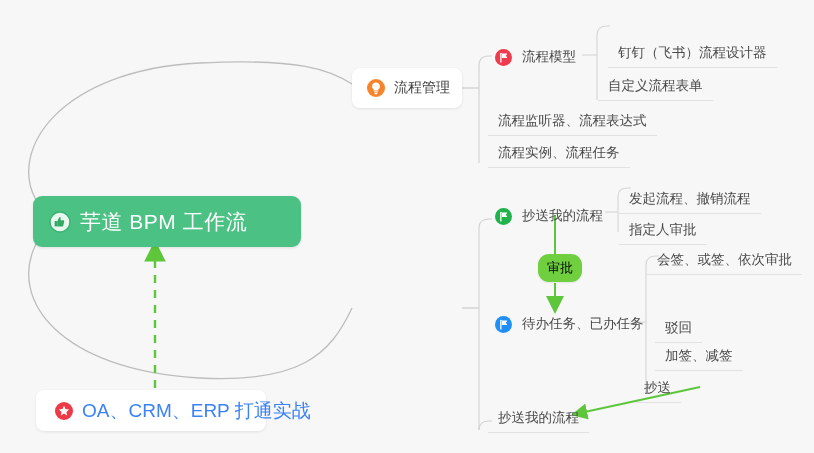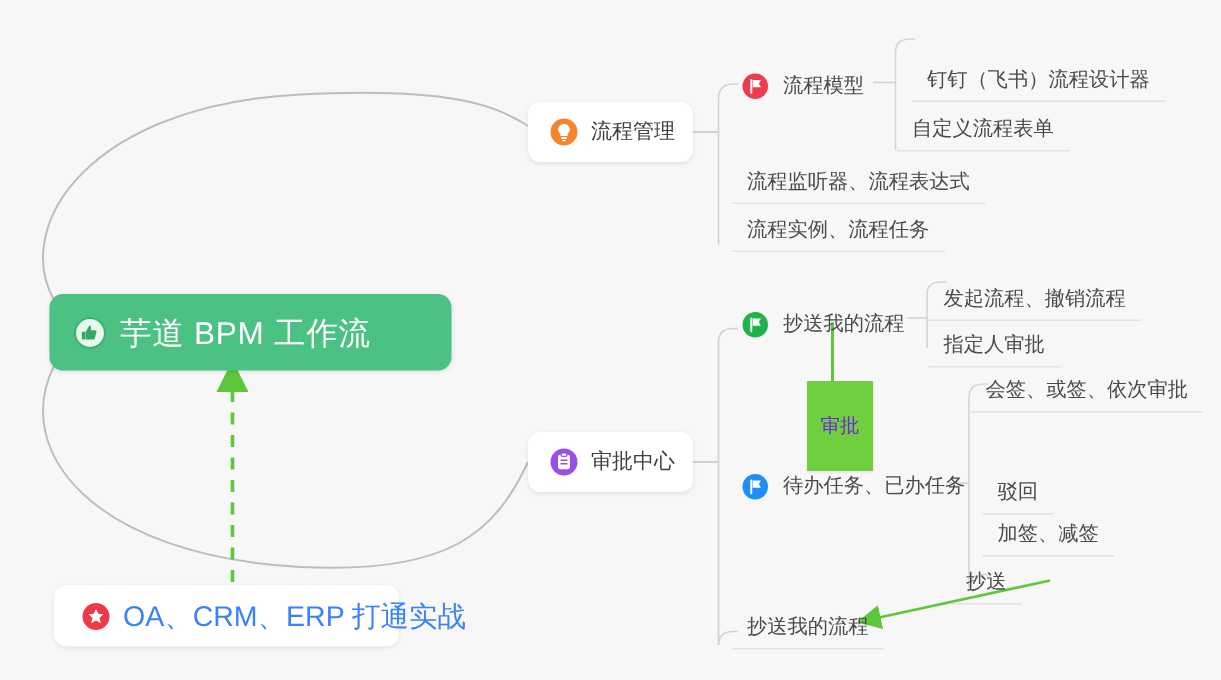--- a/index.html
+++ b/index.html
@@ -105,24 +105,24 @@
   .ic-circle {
     width: 20px; height: 20px;
     border-radius: 50%;
   }
   .ic-circle svg { display: block; }
 
   
   .badge {
     position: absolute;
     background: #6fcf3f;
-    color: #6d28d9;
+    color: #000000;
     font-size: 13px;
-    border-radius: 0;
-    padding: 21px 9px;
+    border-radius: 11px;
+    padding: 5px 9px;
     z-index: 7;
     box-shadow: 0 1px 2px rgba(0,0,0,0.08);
     white-space: nowrap;
   }
   #badge-approve { left: 538px; top: 254px; }
 </style>
 </head>
 <body>
 
 <div id="canvas">
@@ -210,32 +210,20 @@
     </span>
     <span class="leaf-text">流程模型</span>
   </div>
 
   <div class="leaf" style="left:608px; top:41px;">钉钉（飞书）流程设计器</div>
   <div class="leaf" style="left:598px; top:74px;">自定义流程表单</div>
 
   <div class="leaf" style="left:488px; top:109px;">流程监听器、流程表达式</div>
   <div class="leaf" style="left:488px; top:141px;">流程实例、流程任务</div>
 
-  <div class="card" id="node-approve-ctr">
-    <span class="icon ic-circle">
-      <svg width="20" height="20" viewBox="0 0 20 20">
-        <circle cx="10" cy="10" r="9" fill="#9b4dea"></circle>
-        <rect x="6" y="5.2" width="8" height="9.6" rx="1.4" fill="#ffffff"></rect>
-        <rect x="8" y="3.8" width="4" height="2.4" rx="1" fill="#ffffff" stroke="#9b4dea" stroke-width="0.9"></rect>
-        <rect x="7.5" y="8.3" width="5" height="1" rx="0.5" fill="#9b4dea"></rect>
-        <rect x="7.5" y="10.6" width="5" height="1" rx="0.5" fill="#9b4dea"></rect>
-      </svg>
-    </span>
-    <span class="card-label">审批中心</span>
-  </div>
 
   <div class="leaf with-icon no-rule" style="left:493px; top:203px;">
     <span class="icon ic-circle">
       <svg width="19" height="19" viewBox="0 0 19 19">
         <circle cx="9.5" cy="9.5" r="8.5" fill="#22b24c"></circle>
         <rect x="6.2" y="4.7" width="1.3" height="9.8" rx="0.5" fill="#ffffff"></rect>
         <path d="M7.8 5.4 L13.3 5.4 L11.9 7.7 L13.3 10.1 L7.8 10.1 Z" fill="#ffffff"></path>
       </svg>
     </span>
     <span class="leaf-text">抄送我的流程</span>

